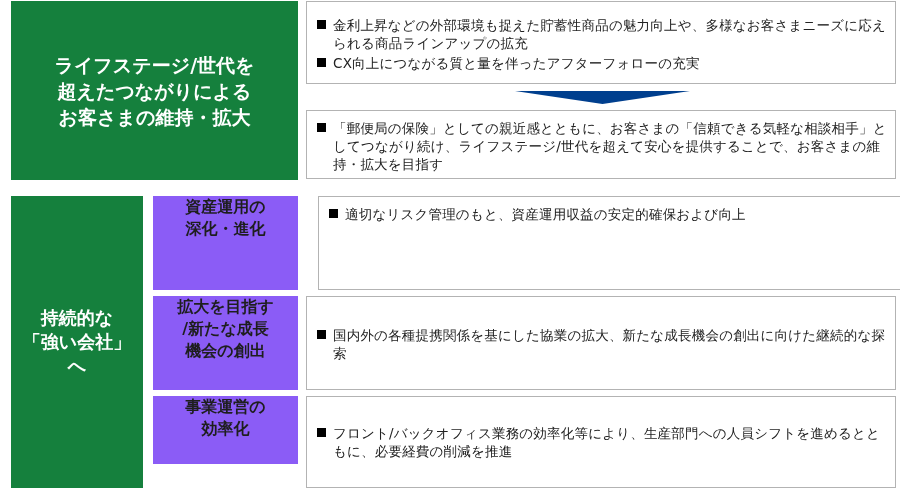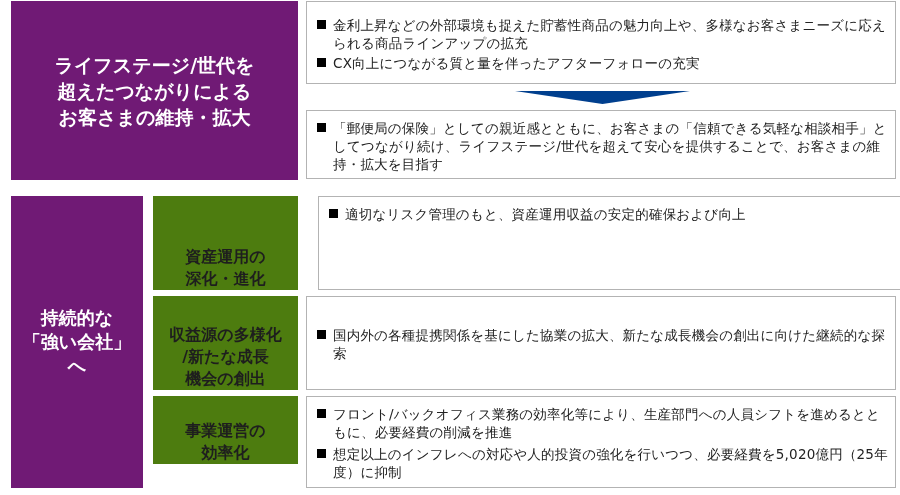--- a/index.html
+++ b/index.html
@@ -1,23 +1,23 @@
 <!DOCTYPE html>
 <html><head>
 <meta charset="utf-8">
 <style>
   html, body { margin: 0; padding: 0; background: #ffffff; }
   body { width: 900px; height: 495px; position: relative; overflow: hidden;
          font-family: "DejaVu Sans", "Liberation Sans", sans-serif; color: #222222; }
-  .blue-box { position: absolute; background: #701a75; color: #ffffff; display: flex;
+  .blue-box { position: absolute; background: #15803d; color: #ffffff; display: flex;
               align-items: center; justify-content: center; text-align: center;
               font-weight: bold; box-sizing: border-box; }
   .blue-box .txt { white-space: pre-line; }
-  .light-cell { position: absolute; background: #4d7c0f; color: #1e1e1e; display: flex;
-                align-items: flex-end; justify-content: center; text-align: center;
+  .light-cell { position: absolute; background: #8b5cf6; color: #1e1e1e; display: flex;
+                align-items: flex-start; justify-content: center; text-align: center;
                 font-weight: bold; font-size: 16px; line-height: 22px; box-sizing: border-box; }
   .light-cell .txt { white-space: pre-line; }
   .text-box { position: absolute; border: 1.5px solid #b3b3b3; background: #ffffff;
               box-sizing: border-box; padding: 6px 4px 4px 10px; display: flex;
               flex-direction: column; justify-content: center; font-size: 13.5px; line-height: 18px; }
   .bullet { display: flex; align-items: flex-start; margin: 1px 0; }
   .bullet .sq { flex: 0 0 auto; width: 9px; height: 9px; background: #000000;
                 margin: 4px 7px 0 0; }
   .bullet .btxt { flex: 1 1 auto; letter-spacing: 0.2px; }
   .arrow { position: absolute; left: 515px; top: 91px; width: 175px; height: 13px; }
@@ -64,37 +64,33 @@
 深化・進化</span>
 </div>
 <div class="text-box" style="left:318px; top:196px; width:590px; height:94px; justify-content:flex-start; padding-top:7px;">
   <div class="bullet" style="margin-bottom:4px;">
     <span class="sq"></span>
     <span class="btxt">適切なリスク管理のもと、資産運用収益の安定的確保および向上</span>
   </div>
 </div>
 
 <div class="light-cell" style="left:153px; top:296px; width:145px; height:94px;">
-  <span class="txt">収益源の多様化
+  <span class="txt">拡大を目指す
 /新たな成長
 機会の創出</span>
 </div>
 <div class="text-box" style="left:306px; top:296px; width:590px; height:94px;">
   <div class="bullet">
     <span class="sq"></span>
     <span class="btxt">国内外の各種提携関係を基にした協業の拡大、新たな成長機会の創出に向けた継続的な探索</span>
   </div>
 </div>
 
 <div class="light-cell" style="left:153px; top:396px; width:145px; height:68px;">
   <span class="txt">事業運営の
 効率化</span>
 </div>
 <div class="text-box" style="left:306px; top:396px; width:590px; height:92px;">
   <div class="bullet" style="margin-bottom:3px;">
     <span class="sq"></span>
     <span class="btxt">フロント/バックオフィス業務の効率化等により、生産部門への人員シフトを進めるとともに、必要経費の削減を推進</span>
   </div>
-  <div class="bullet">
-    <span class="sq"></span>
-    <span class="btxt">想定以上のインフレへの対応や人的投資の強化を行いつつ、必要経費を5,020億円（25年度）に抑制</span>
-  </div>
 </div>
 
 </body></html>

